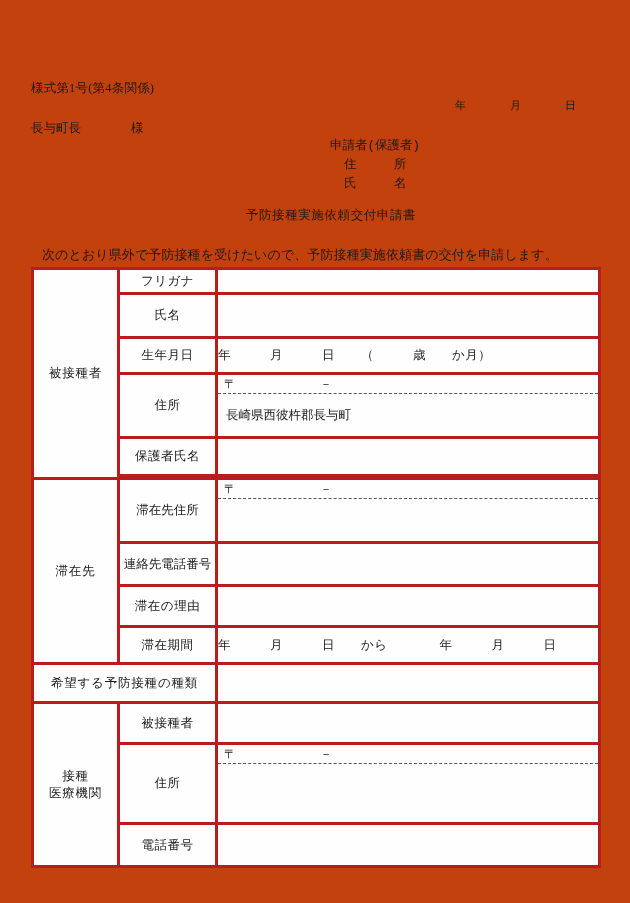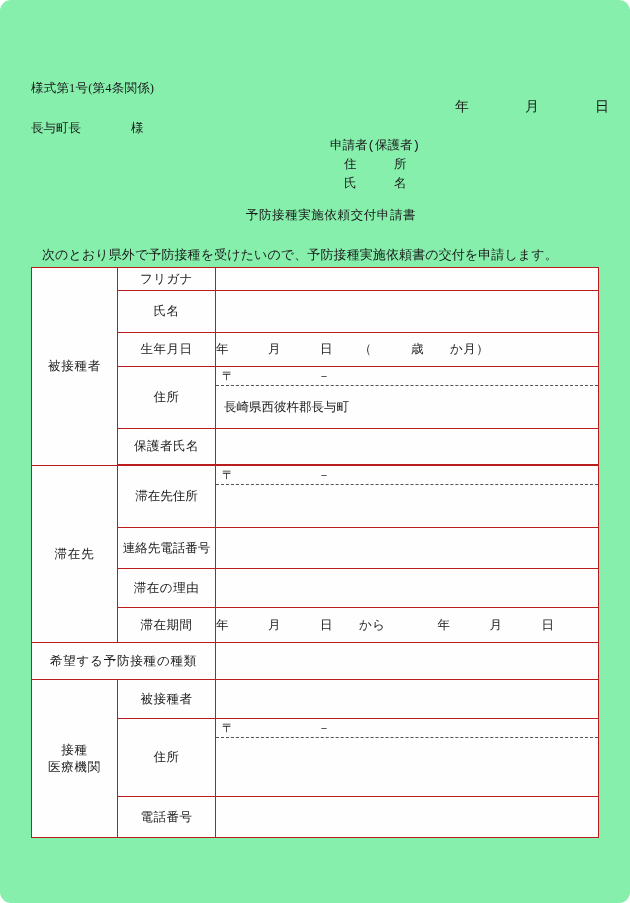--- a/index.html
+++ b/index.html
@@ -12,38 +12,37 @@
     height: 903px;
     position: relative;
     font-family: "Liberation Serif", "DejaVu Serif", serif;
     color: #1a1a1a;
     overflow: hidden;
   }
 
   .page {
     position: absolute;
     inset: 0;
-    background: #86efac;
-    border-radius: 11px;
+    background: #c2410c;
   }
 
   
   .form-no {
     position: absolute;
     left: 31px;
     top: 80px;
     font-size: 12.5px;
     letter-spacing: .2px;
     white-space: nowrap;
   }
   .date-line {
     position: absolute;
     left: 455px;
     top: 98px;
-    font-size: 14px;
+    font-size: 11px;
     white-space: pre;
   }
   .addressee {
     position: absolute;
     left: 31px;
     top: 120px;
     font-size: 12.5px;
     white-space: pre;
   }
 
@@ -85,21 +84,21 @@
   .form-table {
     position: absolute;
     left: 31px;
     top: 267px;
     width: 567px;
     border-collapse: collapse;
     table-layout: fixed;
     font-size: 12.5px;
   }
   .form-table td {
-    border: 1px solid #b91c1c;
+    border: 3px solid #b91c1c;
     padding: 0;
     vertical-align: middle;
     background: #fefefe;
   }
   .col-a { width: 86px; }
   .col-b { width: 98px; }
   .col-c { width: 383px; }
 
   .lbl {
     text-align: center;

